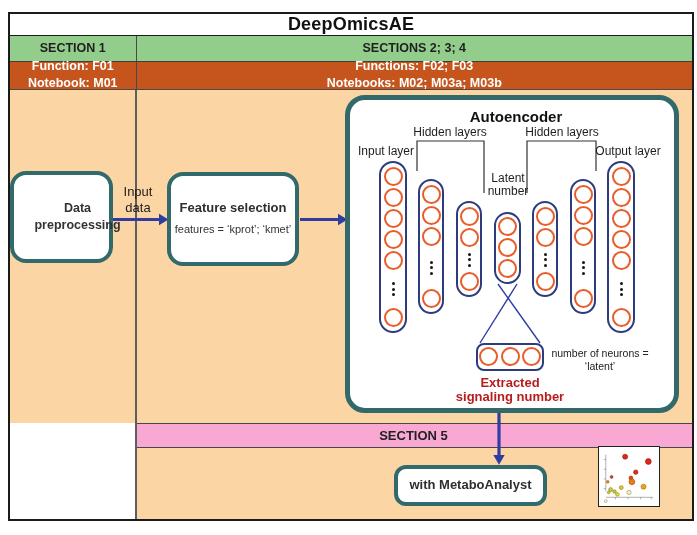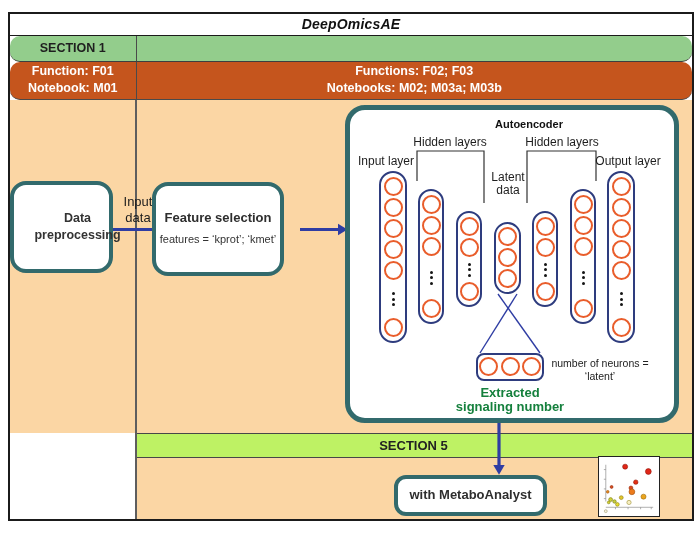--- a/index.html
+++ b/index.html
@@ -1,70 +1,73 @@
 <!DOCTYPE html>
 <html><head>
 <meta charset="utf-8">
 <style>
   html,body{margin:0;padding:0;background:#ffffff;}
   *{box-sizing:border-box;font-family:"Liberation Sans",sans-serif;}
   .page{position:relative;width:697px;height:535px;background:#fff;overflow:hidden;}
   .frame{position:absolute;left:8px;top:12px;width:686px;height:509px;border:2.5px solid #1b1b1b;background:#fff;display:flex;flex-direction:column;}
   .title-row{height:21.5px;border-bottom:1.5px solid #1b1b1b;display:flex;align-items:center;justify-content:center;}
-  .title-row span{font-size:14px;font-weight:700;color:#111;letter-spacing:.2px;font-style:italic;}
-  .hdr-row{display:flex;border-radius:10px;}
+  .title-row span{font-size:18px;font-weight:700;color:#111;letter-spacing:.2px;}
+  .hdr-row{display:flex;}
   .green-row{height:26px;background:#93cd8c;border-bottom:1px solid #3e3e3e;}
-  .orange-row{height:38px;background:#c5551d;border-bottom:1px solid #4a4a4a;}
+  .orange-row{height:28px;background:#c5551d;border-bottom:1px solid #4a4a4a;}
   .cell{display:flex;flex-direction:column;align-items:center;justify-content:center;}
   .cell.left{width:126.5px;border-right:1.5px solid #4a4a4a;}
   .cell.right{flex:1;}
   .green-row .cell{font-size:12.5px;font-weight:700;color:#1f1f1f;}
   .orange-row .cell{font-size:12.5px;font-weight:700;color:#ffffff;line-height:17px;}
   .content{position:relative;flex:1;background:#fbd6a4;overflow:hidden;}
   .bg-left-white{position:absolute;left:0;top:333px;width:125px;bottom:0;background:#ffffff;z-index:0;}
-  .green-bar{position:absolute;left:125px;right:0;top:333px;height:25px;background:#bef264;border-top:1.5px solid #474747;border-bottom:1.5px solid #474747;display:flex;align-items:center;justify-content:center;z-index:1;}
+  .green-bar{position:absolute;left:125px;right:0;top:333px;height:25px;background:#f9a8d4;border-top:1.5px solid #474747;border-bottom:1.5px solid #474747;display:flex;align-items:center;justify-content:center;z-index:1;}
   .green-bar span{font-size:13px;font-weight:700;color:#222;}
   .divider{position:absolute;left:125px;top:0;bottom:0;width:1.5px;background:#5e5e5e;z-index:1;}
   svg.arrows{position:absolute;left:0;top:0;width:681px;height:418px;z-index:2;pointer-events:none;}
   .tealbox{position:absolute;background:#fff;border:4.5px solid #326a6c;border-radius:16px;z-index:3;display:flex;flex-direction:column;align-items:center;justify-content:center;text-align:center;}
   .data-box{left:0;top:81px;width:103px;height:92px;font-size:12.5px;font-weight:700;color:#333;line-height:1.3;padding-left:32px;}
-  .feature-box{left:142px;top:82px;width:132px;height:94px;}
+  .feature-box{left:157px;top:82px;width:132px;height:94px;}
   .feature-box .box-title{font-size:13px;font-weight:700;color:#2e2e2e;margin-bottom:7px;}
   .feature-box .box-body{font-size:11px;color:#333;line-height:1.4;}
   .bio-box{left:384px;top:375px;width:153px;height:41px;border-radius:12px;border-width:4px;font-size:13px;font-weight:700;color:#2e2e2e;line-height:1.25;}
   .input-data{position:absolute;left:104px;top:94px;width:48px;text-align:center;font-size:13px;font-weight:400;color:#1c1c1c;line-height:1.3;z-index:3;}
   .ae-panel{position:absolute;left:335px;top:5px;width:334px;height:318px;background:#fff;border:5px solid #326a6c;border-radius:20px;z-index:3;}
   .ae-inner{position:absolute;left:0;top:0;right:0;bottom:0;}
   .ae-label{position:absolute;transform:translateX(-50%);white-space:nowrap;font-size:12px;color:#1e1e1e;text-align:center;z-index:2;}
-  .ae-title{font-size:11px;font-weight:700;color:#111;margin-left:13px;}
+  .ae-title{font-size:15px;font-weight:700;color:#111;}
   .pill{position:absolute;background:#fff;border:2px solid #2e3c7e;border-radius:14px;display:flex;flex-direction:column;align-items:center;padding:3px 0;z-index:2;}
   .circ{width:19px;height:19px;border:2.5px solid #e95d2b;border-radius:50%;background:#fff;flex:none;margin:1px 0;}
   .vdots{display:flex;flex-direction:column;align-items:center;gap:2.5px;margin-top:auto;flex:none;}
   .vdots i{width:3px;height:3px;border-radius:50%;background:#151515;}
   .circ.tail{margin-top:auto;}
   .extracted-box{position:absolute;left:126px;top:243px;width:68px;height:28px;border:2px solid #2e3c7e;border-radius:8px;background:#fff;display:flex;align-items:center;justify-content:center;gap:2.5px;z-index:2;}
   .note{position:absolute;left:250px;top:247px;transform:translateX(-50%);font-size:10.5px;color:#222;line-height:1.3;text-align:center;white-space:nowrap;z-index:2;}
-  .extracted-label{position:absolute;left:160px;top:276px;transform:translateX(-50%);font-size:13px;font-weight:700;color:#15803d;line-height:1.15;text-align:center;white-space:nowrap;z-index:2;}
+  .extracted-label{position:absolute;left:160px;top:276px;transform:translateX(-50%);font-size:13px;font-weight:700;color:#b91c1c;line-height:1.15;text-align:center;white-space:nowrap;z-index:2;}
   svg.ae-lines{position:absolute;left:0;top:0;width:324px;height:308px;z-index:1;}
   .scatter-wrap{position:absolute;left:588px;top:356px;width:62px;height:61px;z-index:3;}
   svg.scatter{width:62px;height:61px;background:#fff;border:1.3px solid #222;display:block;}
 </style>
 </head>
 <body>
 
 <div class="page">
   <div class="frame">
 
     <div class="title-row">
       <span>DeepOmicsAE</span>
     </div>
 
     <div class="hdr-row green-row">
       <div class="cell left">
         <span>SECTION 1</span>
+      </div>
+      <div class="cell right">
+        <span>SECTIONS 2; 3; 4</span>
       </div>
     </div>
 
     <div class="hdr-row orange-row">
       <div class="cell left">
         <div>Function: F01</div>
         <div>Notebook: M01</div>
       </div>
       <div class="cell right">
         <div>Functions: F02; F03</div>
@@ -190,23 +193,23 @@
                   <i></i>
                   <i></i>
                 </div>
                 <div class="circ tail"></div>
               </div>
             </div>
 
           <div class="ae-label ae-title" style="left:166px;top:8px;">Autoencoder</div>
           <div class="ae-label" style="left:36px;top:44px;">Input layer</div>
           <div class="ae-label" style="left:100px;top:25px;">Hidden layers</div>
-          <div class="ae-label" style="left:158px;top:61px;line-height:13.5px;">
+          <div class="ae-label" style="left:158px;top:72px;line-height:13.5px;">
             <div>Latent</div>
-            <div>data</div>
+            <div>number</div>
           </div>
           <div class="ae-label" style="left:212px;top:25px;">Hidden layers</div>
           <div class="ae-label" style="left:278px;top:44px;">Output layer</div>
 
           <div class="extracted-box" id="extracted-box">
               <div class="circ"></div>
               <div class="circ"></div>
               <div class="circ"></div>
             </div>
 

